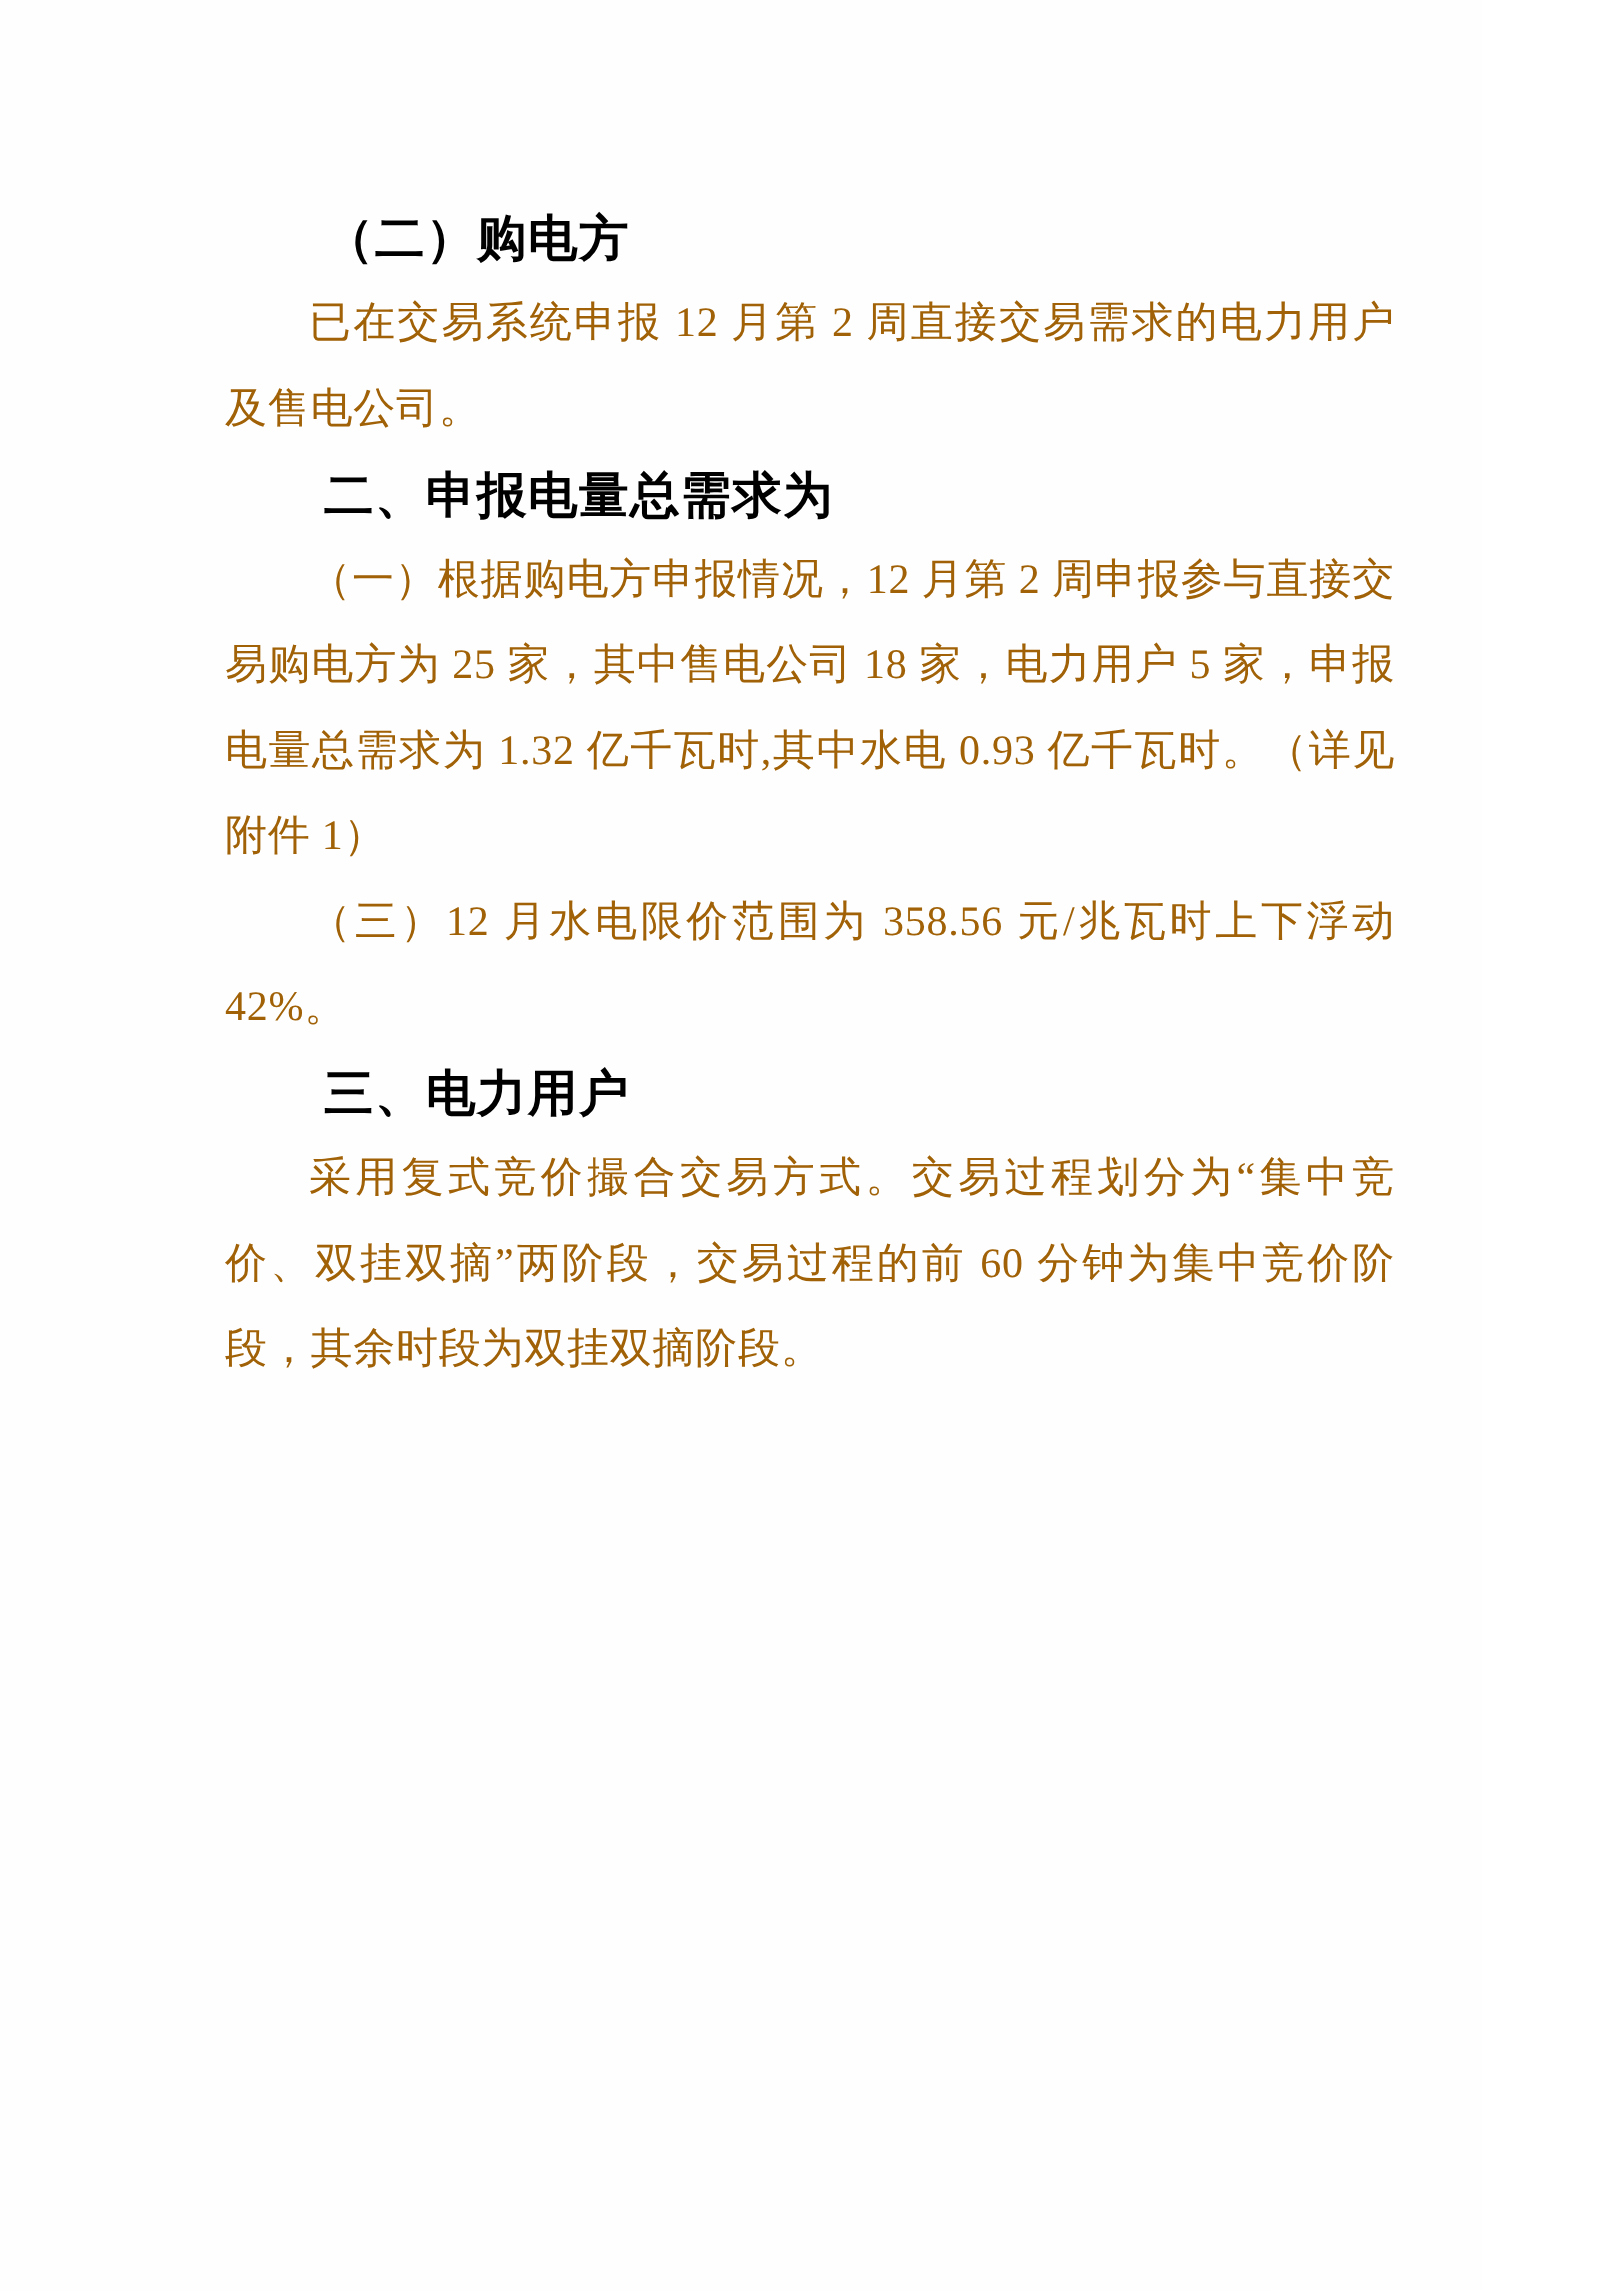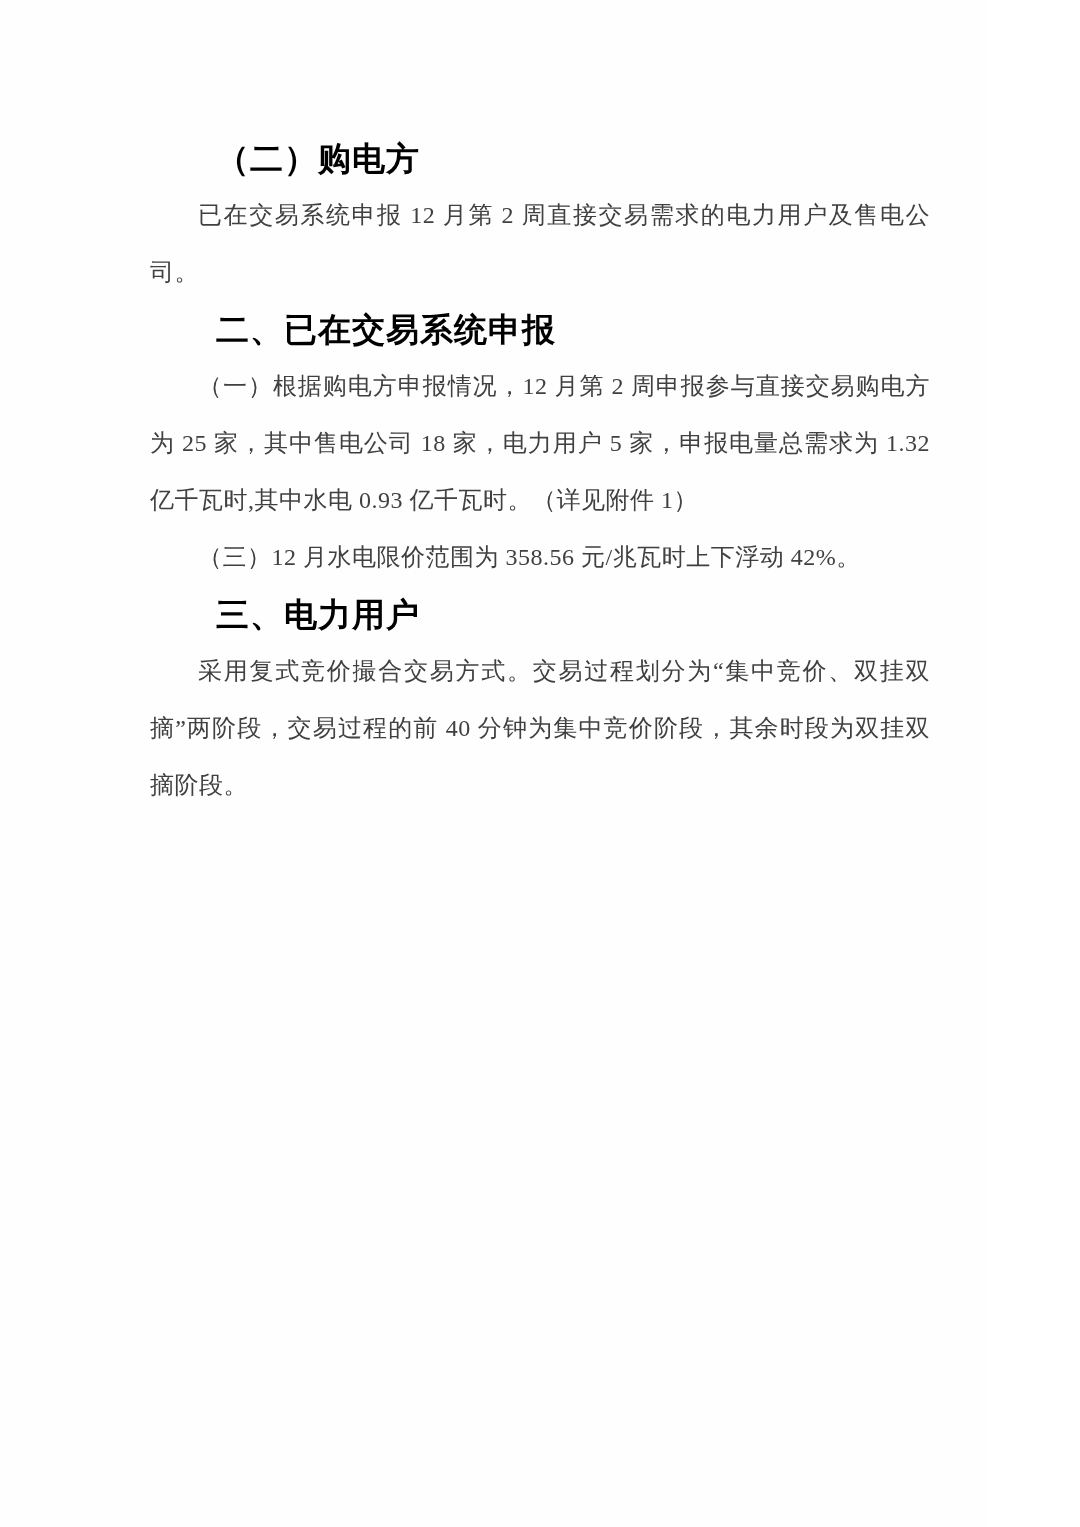--- a/index.html
+++ b/index.html
@@ -17,27 +17,27 @@
   }
   .content {
     position: absolute;
     top: 130px;
     left: 150px;
     width: 780px;
     color: #1c1c1c;
   }
   .para {
     margin: 0;
-    font-size: 24px;
+    font-size: 28px;
     line-height: 57px;
     text-align: justify;
     text-justify: inter-ideograph;
     text-indent: 2em;
     letter-spacing: 0.5px;
-    color: #404040;
+    color: #a16207;
   }
   .heading {
     margin: 0;
     font-family: "Liberation Sans", "DejaVu Sans", sans-serif;
     font-weight: 900;
     font-size: 33px;
     line-height: 57px;
     text-indent: 2em;
     color: #000000;
     letter-spacing: 1px;
@@ -46,25 +46,25 @@
 </head>
 <body>
 
 <div class="page">
   <div class="content">
 
     <div class="heading">（二）购电方</div>
 
     <p class="para">已在交易系统申报 12 月第 2 周直接交易需求的电力用户及售电公司。</p>
 
-    <div class="heading">二、已在交易系统申报</div>
+    <div class="heading">二、申报电量总需求为</div>
 
     <p class="para">（一）根据购电方申报情况，12 月第 2 周申报参与直接交易购电方为 25 家，其中售电公司 18 家，电力用户 5 家，申报电量总需求为 1.32 亿千瓦时,其中水电 0.93 亿千瓦时。（详见附件 1）</p>
 
 
     <p class="para">（三）12 月水电限价范围为 358.56 元/兆瓦时上下浮动 42%。</p>
 
     <div class="heading">三、电力用户</div>
 
-    <p class="para">采用复式竞价撮合交易方式。交易过程划分为“集中竞价、双挂双摘”两阶段，交易过程的前 40 分钟为集中竞价阶段，其余时段为双挂双摘阶段。</p>
+    <p class="para">采用复式竞价撮合交易方式。交易过程划分为“集中竞价、双挂双摘”两阶段，交易过程的前 60 分钟为集中竞价阶段，其余时段为双挂双摘阶段。</p>
 
   </div>
 </div>
 
 </body></html>

